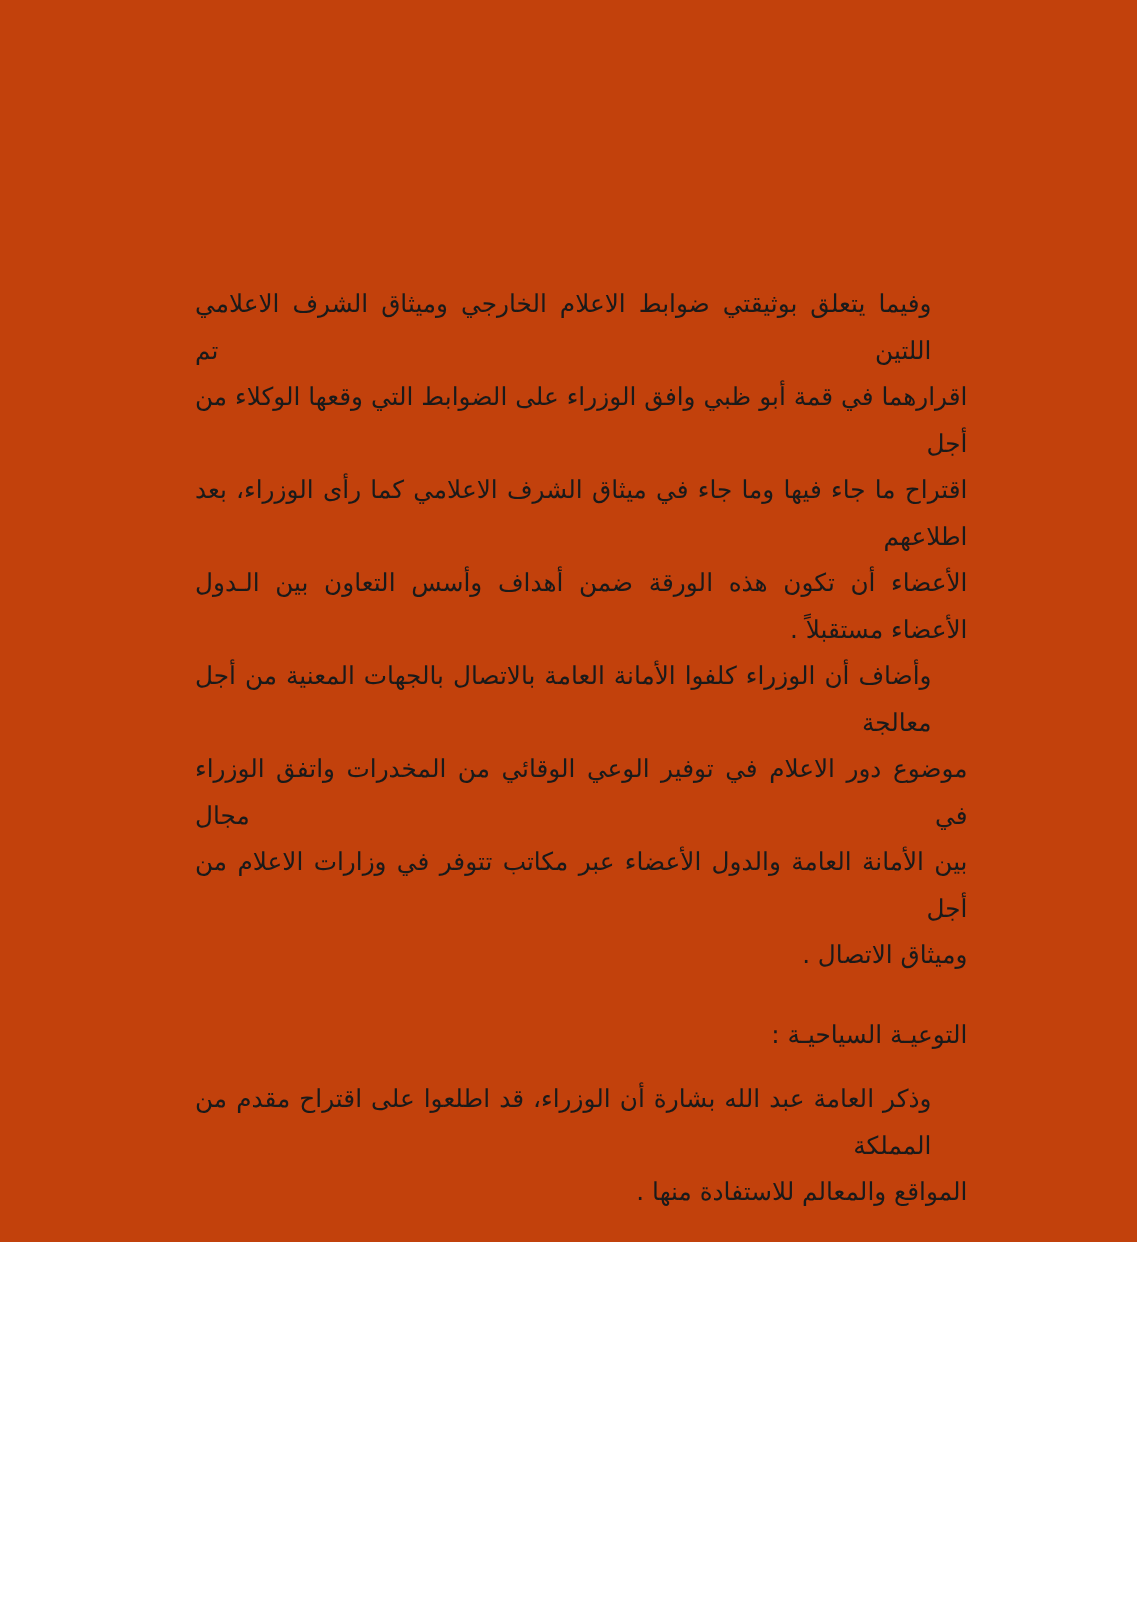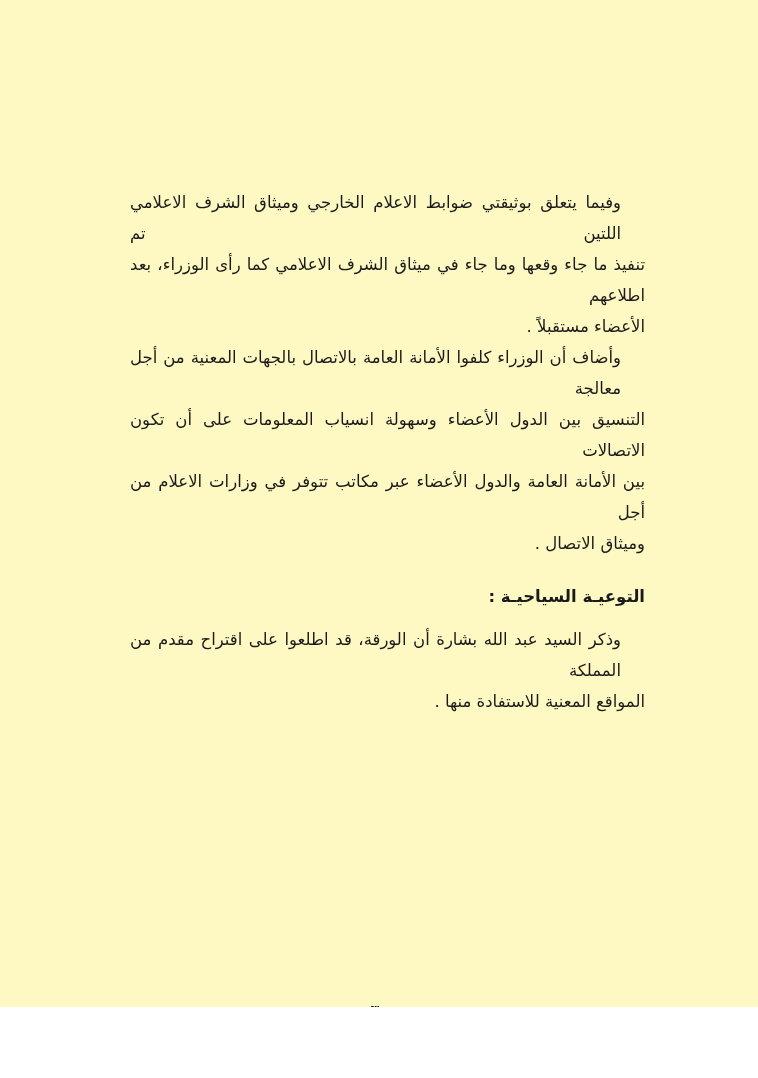--- a/index.html
+++ b/index.html
@@ -3,22 +3,22 @@
 <meta charset="utf-8">
 <style>
   html, body {
     margin: 0;
     padding: 0;
     background: #ffffff;
   }
   .page {
     position: relative;
     width: 758px;
-    height: 1007px;
-    background: #fef9c3;
+    height: 828px;
+    background: #c2410c;
     overflow: hidden;
     font-family: "DejaVu Sans", sans-serif;
     color: #1a1a1a;
   }
   .text-block {
     position: absolute;
     top: 187px;
     right: 113px;
     left: 130px;
     direction: rtl;
@@ -37,21 +37,21 @@
   .line.first {
     padding-right: 24px;
   }
   .line.last {
     text-align: center;
     text-align-last: right;
   }
   .heading {
     margin: 0;
     font-size: 16.5px;
-    font-weight: bold;
+    font-weight: normal;
     text-align: right;
     line-height: 31px;
   }
   .heading.h-tourism {
     margin-top: 22px;
   }
   .para-after-heading-1 {
     margin-top: 12px;
   }
   .page-number {
@@ -66,34 +66,36 @@
   }
 </style>
 </head>
 <body>
 
 <div class="page">
   <div class="text-block" dir="rtl">
 
     <div class="paragraph">
       <div class="line first">وفيما يتعلق بوثيقتي ضوابط الاعلام الخارجي وميثاق الشرف الاعلامي اللتين تم</div>
-      <div class="line">تنفيذ ما جاء وقعها وما جاء في ميثاق الشرف الاعلامي كما رأى الوزراء، بعد اطلاعهم</div>
+      <div class="line">اقرارهما في قمة أبو ظبي وافق الوزراء على الضوابط التي وقعها الوكلاء من أجل</div>
+      <div class="line">اقتراح ما جاء فيها وما جاء في ميثاق الشرف الاعلامي كما رأى الوزراء، بعد اطلاعهم</div>
+      <div class="line">الأعضاء أن تكون هذه الورقة ضمن أهداف وأسس التعاون بين الـدول</div>
       <div class="line last">الأعضاء مستقبلاً .</div>
     </div>
 
     <div class="paragraph">
       <div class="line first">وأضاف أن الوزراء كلفوا الأمانة العامة بالاتصال بالجهات المعنية من أجل معالجة</div>
-      <div class="line">التنسيق بين الدول الأعضاء وسهولة انسياب المعلومات على أن تكون الاتصالات</div>
+      <div class="line">موضوع دور الاعلام في توفير الوعي الوقائي من المخدرات واتفق الوزراء في مجال</div>
       <div class="line">بين الأمانة العامة والدول الأعضاء عبر مكاتب تتوفر في وزارات الاعلام من أجل</div>
       <div class="line last">وميثاق الاتصال .</div>
     </div>
 
     <h2 class="heading h-tourism">التوعيـة السياحيـة :</h2>
 
     <div class="paragraph para-after-heading-1">
-      <div class="line first">وذكر السيد عبد الله بشارة أن الورقة، قد اطلعوا على اقتراح مقدم من المملكة</div>
-      <div class="line last">المواقع المعنية للاستفادة منها .</div>
+      <div class="line first">وذكر العامة عبد الله بشارة أن الوزراء، قد اطلعوا على اقتراح مقدم من المملكة</div>
+      <div class="line last">المواقع والمعالم للاستفادة منها .</div>
     </div>
 
   </div>
 
   <div class="page-number">٣</div>
 </div>
 
 </body></html>

